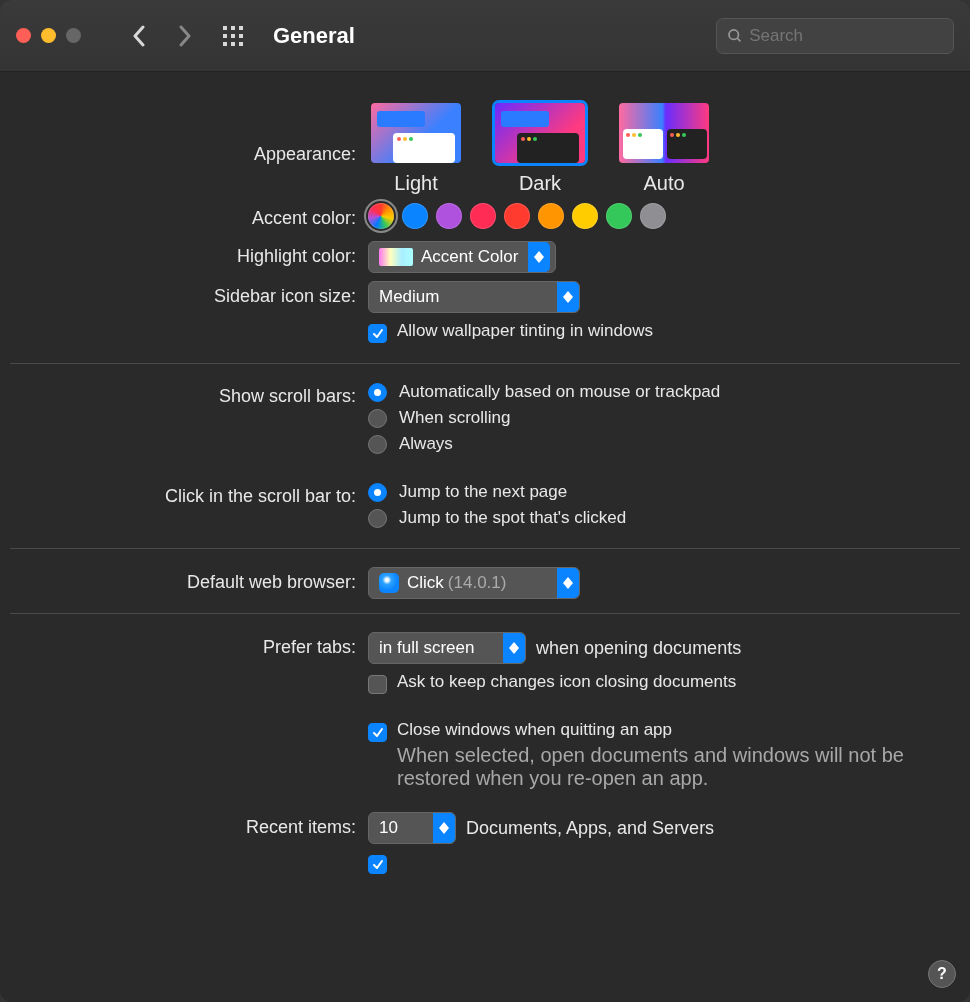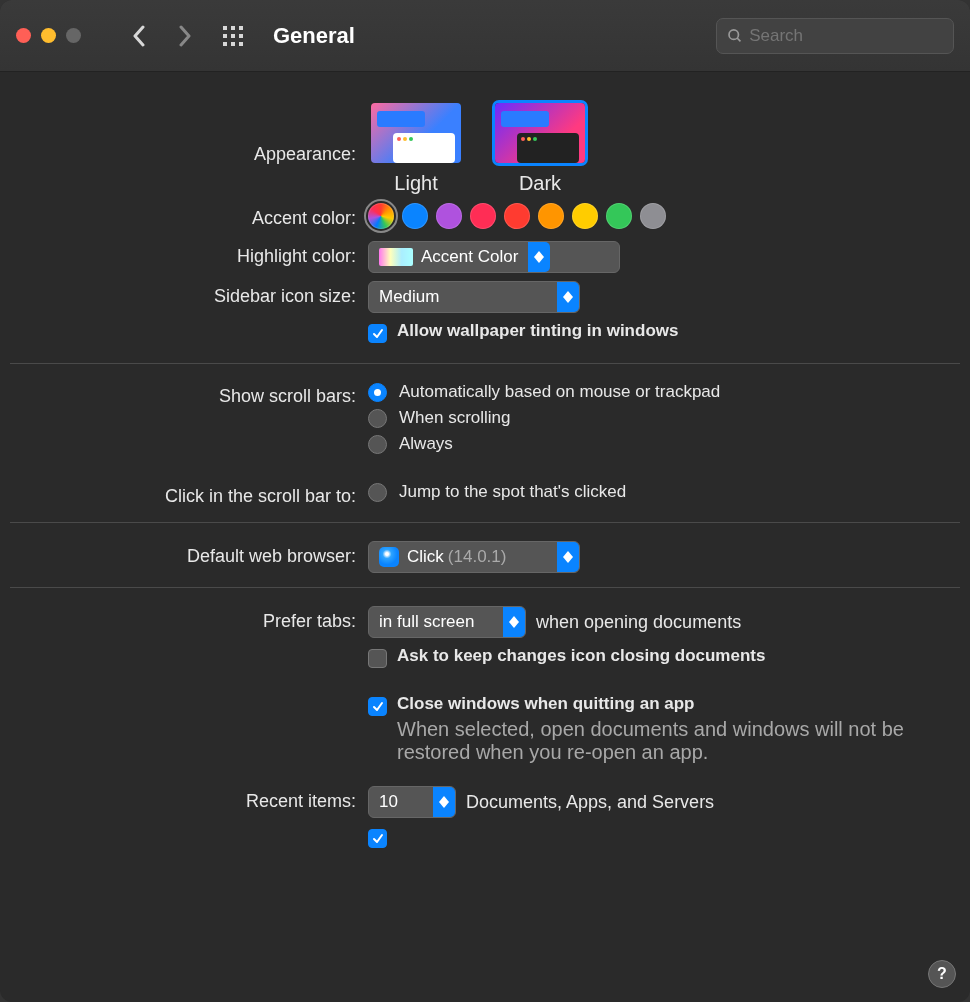--- a/index.html
+++ b/index.html
@@ -120,21 +120,20 @@
   }
   .popup .stepper svg { width:10px; height:6px; fill:#fff;}
   .popup .accent-swatch {
     width: 34px; height: 18px;
     background: linear-gradient(to right,#f7e,#ffb,#aef,#aff);
     margin-right:8px; border-radius:2px;
   }
   .checkbox-row {
     display: flex; align-items: flex-start; gap: 10px;
     margin-bottom: 6px;
-    font-weight: bold;
   }
   .chk {
     width: 19px; height: 19px; border-radius: 4px;
     background: #555; border: 1px solid #777;
     flex-shrink:0; margin-top:3px;
     display:flex; align-items:center; justify-content:center;
   }
   .chk.checked { background: #0a84ff; border-color:#0a84ff;}
   .chk.checked svg { width:12px; height:12px; }
   .radio-row {
@@ -254,20 +253,38 @@
               <div class="th-win" style="left:22px;top:30px;width:62px;height:30px;background:#222;"></div>
               <div class="th-tiny-dots" style="left:26px;top:34px;">
                   <span style="background:#ff5f56"></span>
                   <span style="background:#ffbd2e"></span>
                   <span style="background:#34c759"></span>
                 </div>
             </div>
             <div class="thumb-label">Dark</div>
           </div>
 
+          <div class="appearance-opt">
+            <div class="thumb">
+              <div class="th-bg" style="background:linear-gradient(90deg,#ff6aa0 0%,#3a80ff 48%,#6a2cff 52%,#ff3a80 100%);"></div>
+              <div class="th-win" style="left:4px;top:26px;width:40px;height:30px;background:#fff;"></div>
+              <div class="th-win" style="left:48px;top:26px;width:40px;height:30px;background:#222;"></div>
+              <div class="th-tiny-dots" style="left:7px;top:30px;">
+                  <span style="background:#ff5f56"></span>
+                  <span style="background:#ffbd2e"></span>
+                  <span style="background:#34c759"></span>
+                </div>
+              <div class="th-tiny-dots" style="left:51px;top:30px;">
+                  <span style="background:#ff5f56"></span>
+                  <span style="background:#ffbd2e"></span>
+                  <span style="background:#34c759"></span>
+                </div>
+            </div>
+            <div class="thumb-label">Auto</div>
+          </div>
         </div>
       </div>
     </div>
 
     <div class="row">
       <div class="label-col mid">Accent color:</div>
       <div class="ctrl-col">
         <div class="swatches" id="swatches">
             <div class="swatch multicolor selected"></div>
             <div class="swatch" style="background: rgb(10, 132, 255);"></div>
@@ -278,21 +295,21 @@
             <div class="swatch" style="background: rgb(255, 204, 0);"></div>
             <div class="swatch" style="background: rgb(52, 199, 89);"></div>
             <div class="swatch" style="background: rgb(142, 142, 147);"></div>
           </div>
       </div>
     </div>
 
     <div class="row">
       <div class="label-col mid">Highlight color:</div>
       <div class="ctrl-col">
-        <div class="popup" style="width:252px">
+        <div class="popup" style="width:188px">
           <span class="accent-swatch"></span>
           <span>Accent Color</span>
           <span class="stepper">
             <svg viewBox="0 0 10 6">
                 <path d="M0 6 L5 0 L10 6 Z"></path>
               </svg>
             <svg viewBox="0 0 10 6">
                 <path d="M0 0 L5 6 L10 0 Z"></path>
               </svg>
           </span>
@@ -349,20 +366,24 @@
             <span>Always</span>
         </div>
       </div>
     </div>
 
     <div class="section-gap"></div>
 
     <div class="row">
       <div class="label-col">Click in the scroll bar to:</div>
       <div class="ctrl-col">
+        <div class="radio-row">
+          <div class="radio checked"></div>
+            <span>Jump to the next page</span>
+        </div>
         <div class="radio-row">
           <div class="radio"></div>
             <span>Jump to the spot that's clicked</span>
         </div>
       </div>
     </div>
 
     <hr class="divider">
 
     <div class="row">

